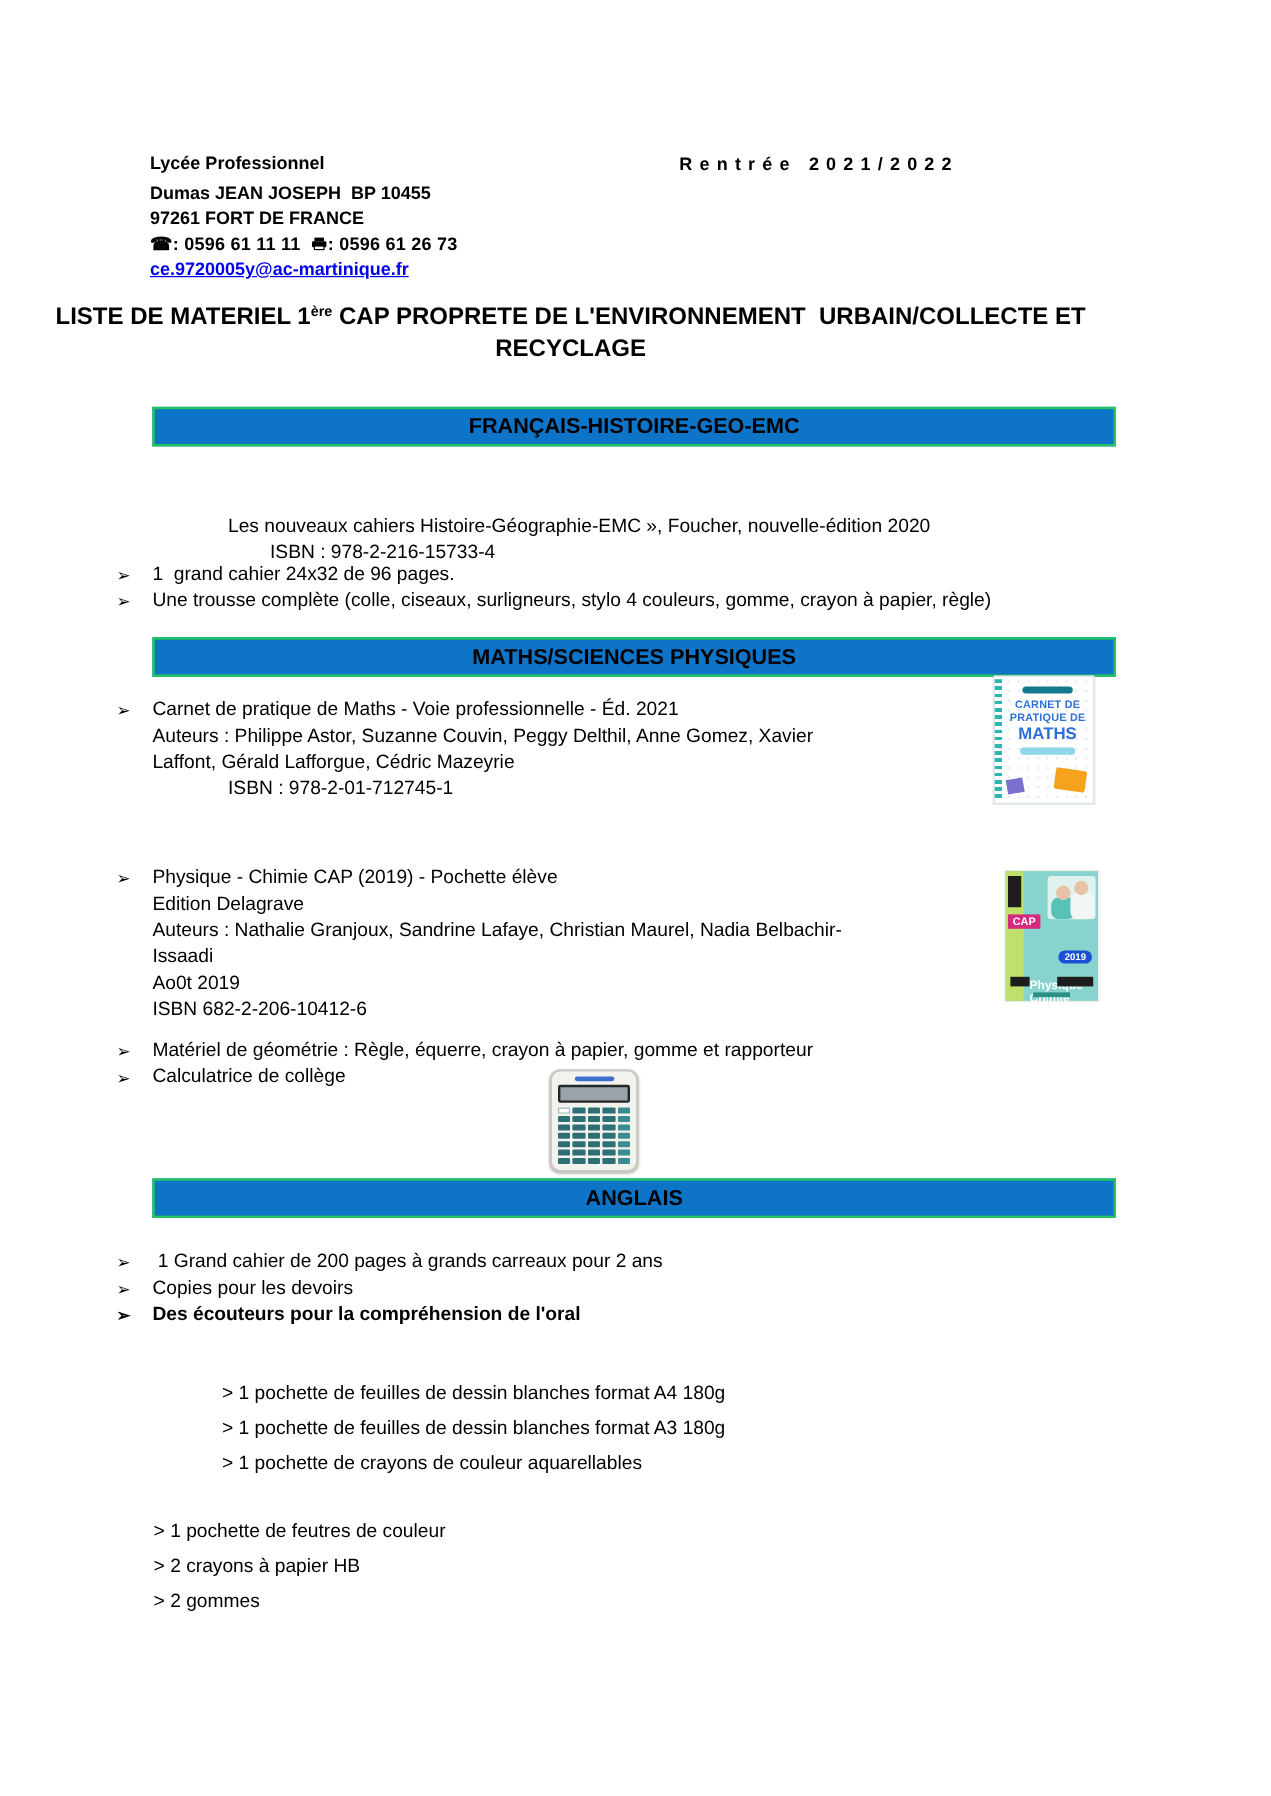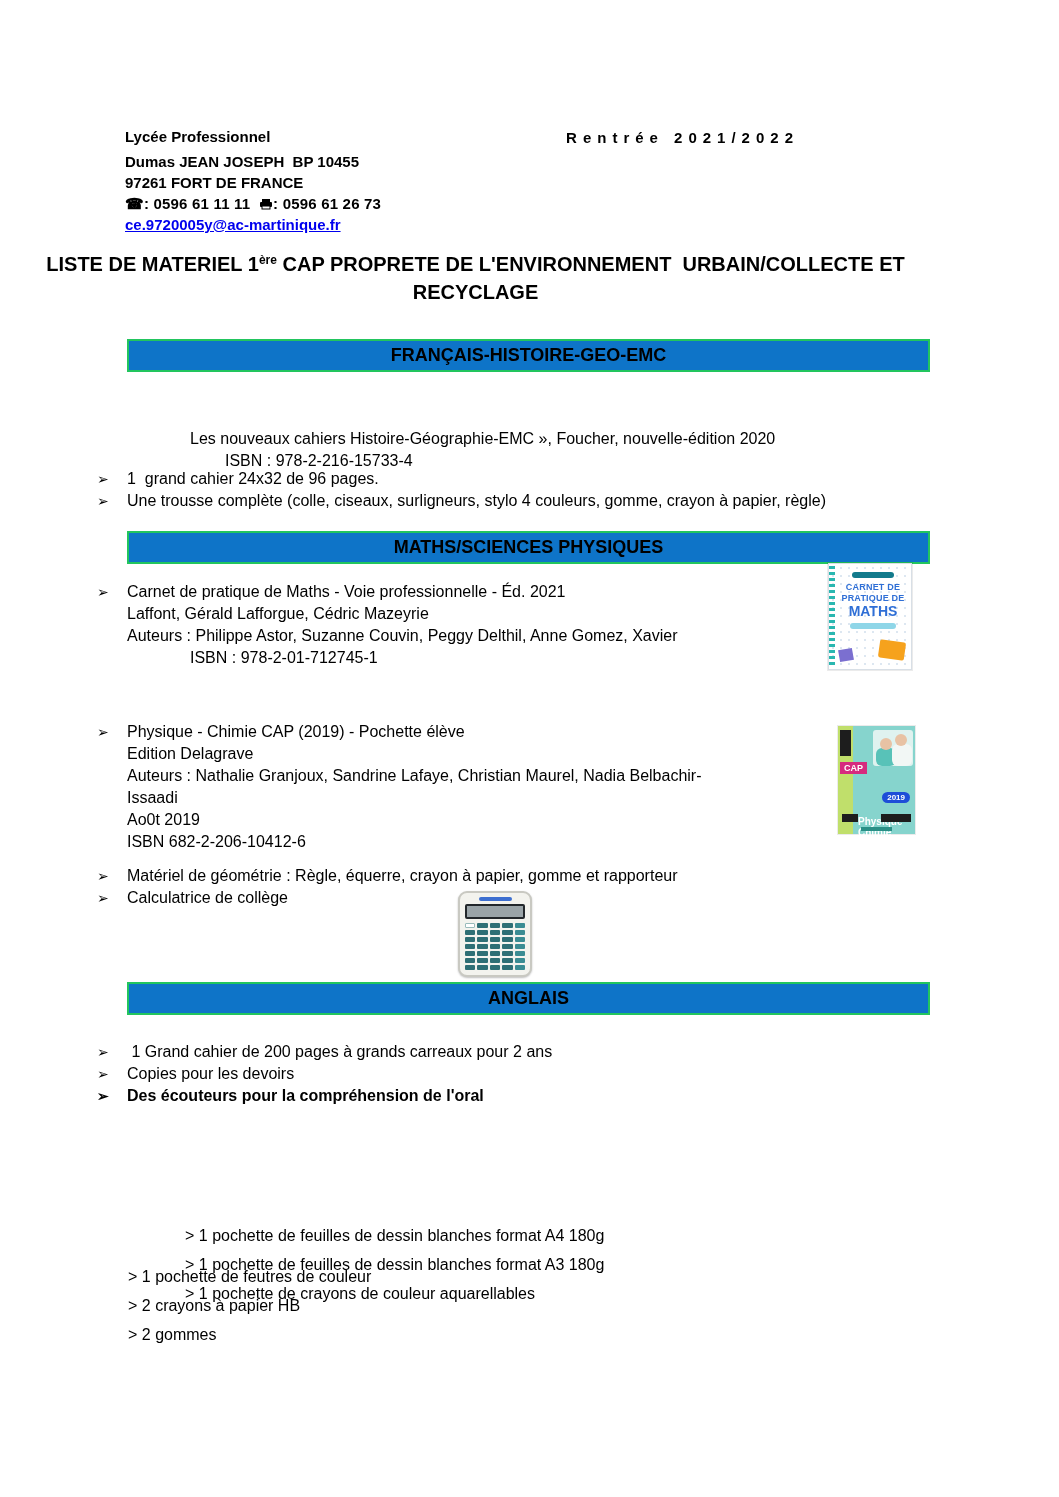--- a/index.html
+++ b/index.html
@@ -151,22 +151,22 @@
 
   <div class="abs banner" style="top:531px">
     <span class="t">MATHS/SCIENCES PHYSIQUES</span>
   </div>
 
   <div class="abs blk" style="left:97px; top:581px; width:720px;">
     <div class="row">
       <span class="mark">➢</span>
       <span class="t">Carnet de pratique de Maths - Voie professionnelle - Éd. 2021</span>
     </div>
+    <div class="t ind">Auteurs : Philippe Astor, Suzanne Couvin, Peggy Delthil, Anne Gomez, Xavier</div>
     <div class="t ind">Laffont, Gérald Lafforgue, Cédric Mazeyrie</div>
-    <div class="t ind">Auteurs : Philippe Astor, Suzanne Couvin, Peggy Delthil, Anne Gomez, Xavier</div>
     <div class="t" style="margin-left:93px">ISBN : 978-2-01-712745-1</div>
   </div>
 
   <div class="abs book book-maths">
     <div class="bm-spiral"></div>
     <div class="bm-inner">
       <div class="bm-badge"></div>
       <div class="bm-t t">CARNET DE</div>
       <div class="bm-t t">PRATIQUE DE</div>
       <div class="bm-t3 t">MATHS</div>
@@ -274,21 +274,21 @@
       <span class="mark">➢</span>
       <span class="t">Copies pour les devoirs</span>
     </div>
     <div class="row b">
       <span class="mark">➢</span>
       <span class="t">Des écouteurs pour la compréhension de l'oral</span>
     </div>
   </div>
 
 
-  <div class="abs" style="left:185px; top:1225px; width:760px;">
+  <div class="abs" style="left:185px; top:1151px; width:760px;">
     <div class="arts-item">&gt; 1 pochette de feuilles de dessin blanches format A4 180g</div>
     <div class="arts-item">&gt; 1 pochette de feuilles de dessin blanches format A3 180g</div>
     <div class="arts-item">&gt; 1 pochette de crayons de couleur aquarellables</div>
   </div>
 
   <div class="abs" style="left:128px; top:1266px; width:760px;">
     <div class="arts-item">&gt; 1 pochette de feutres de couleur</div>
     <div class="arts-item">&gt; 2 crayons à papier HB</div>
     <div class="arts-item">&gt; 2 gommes</div>
   </div>

